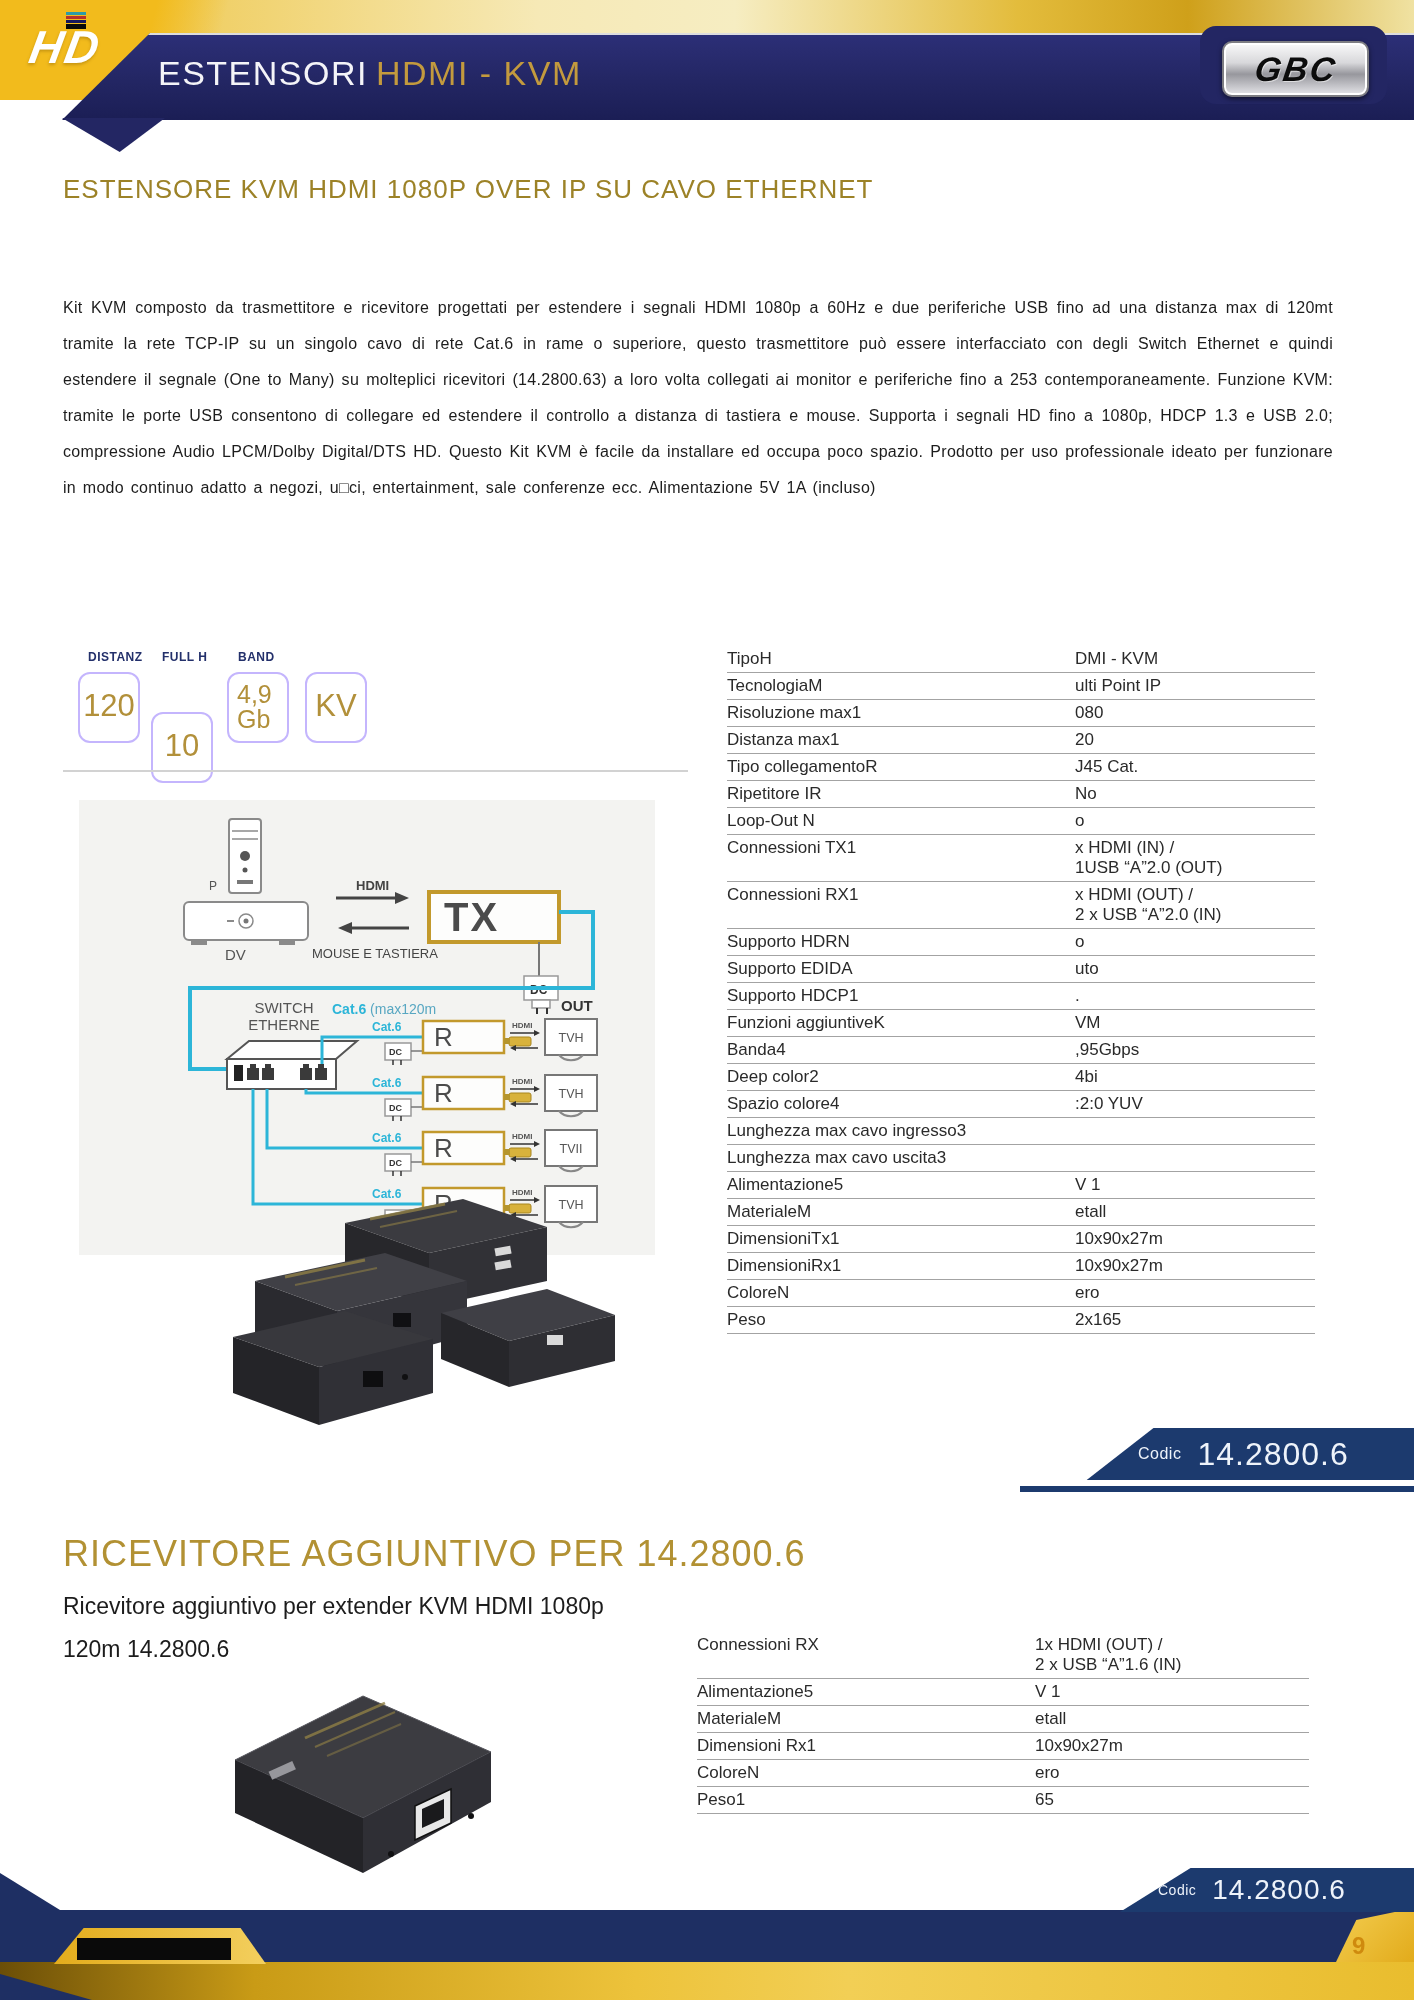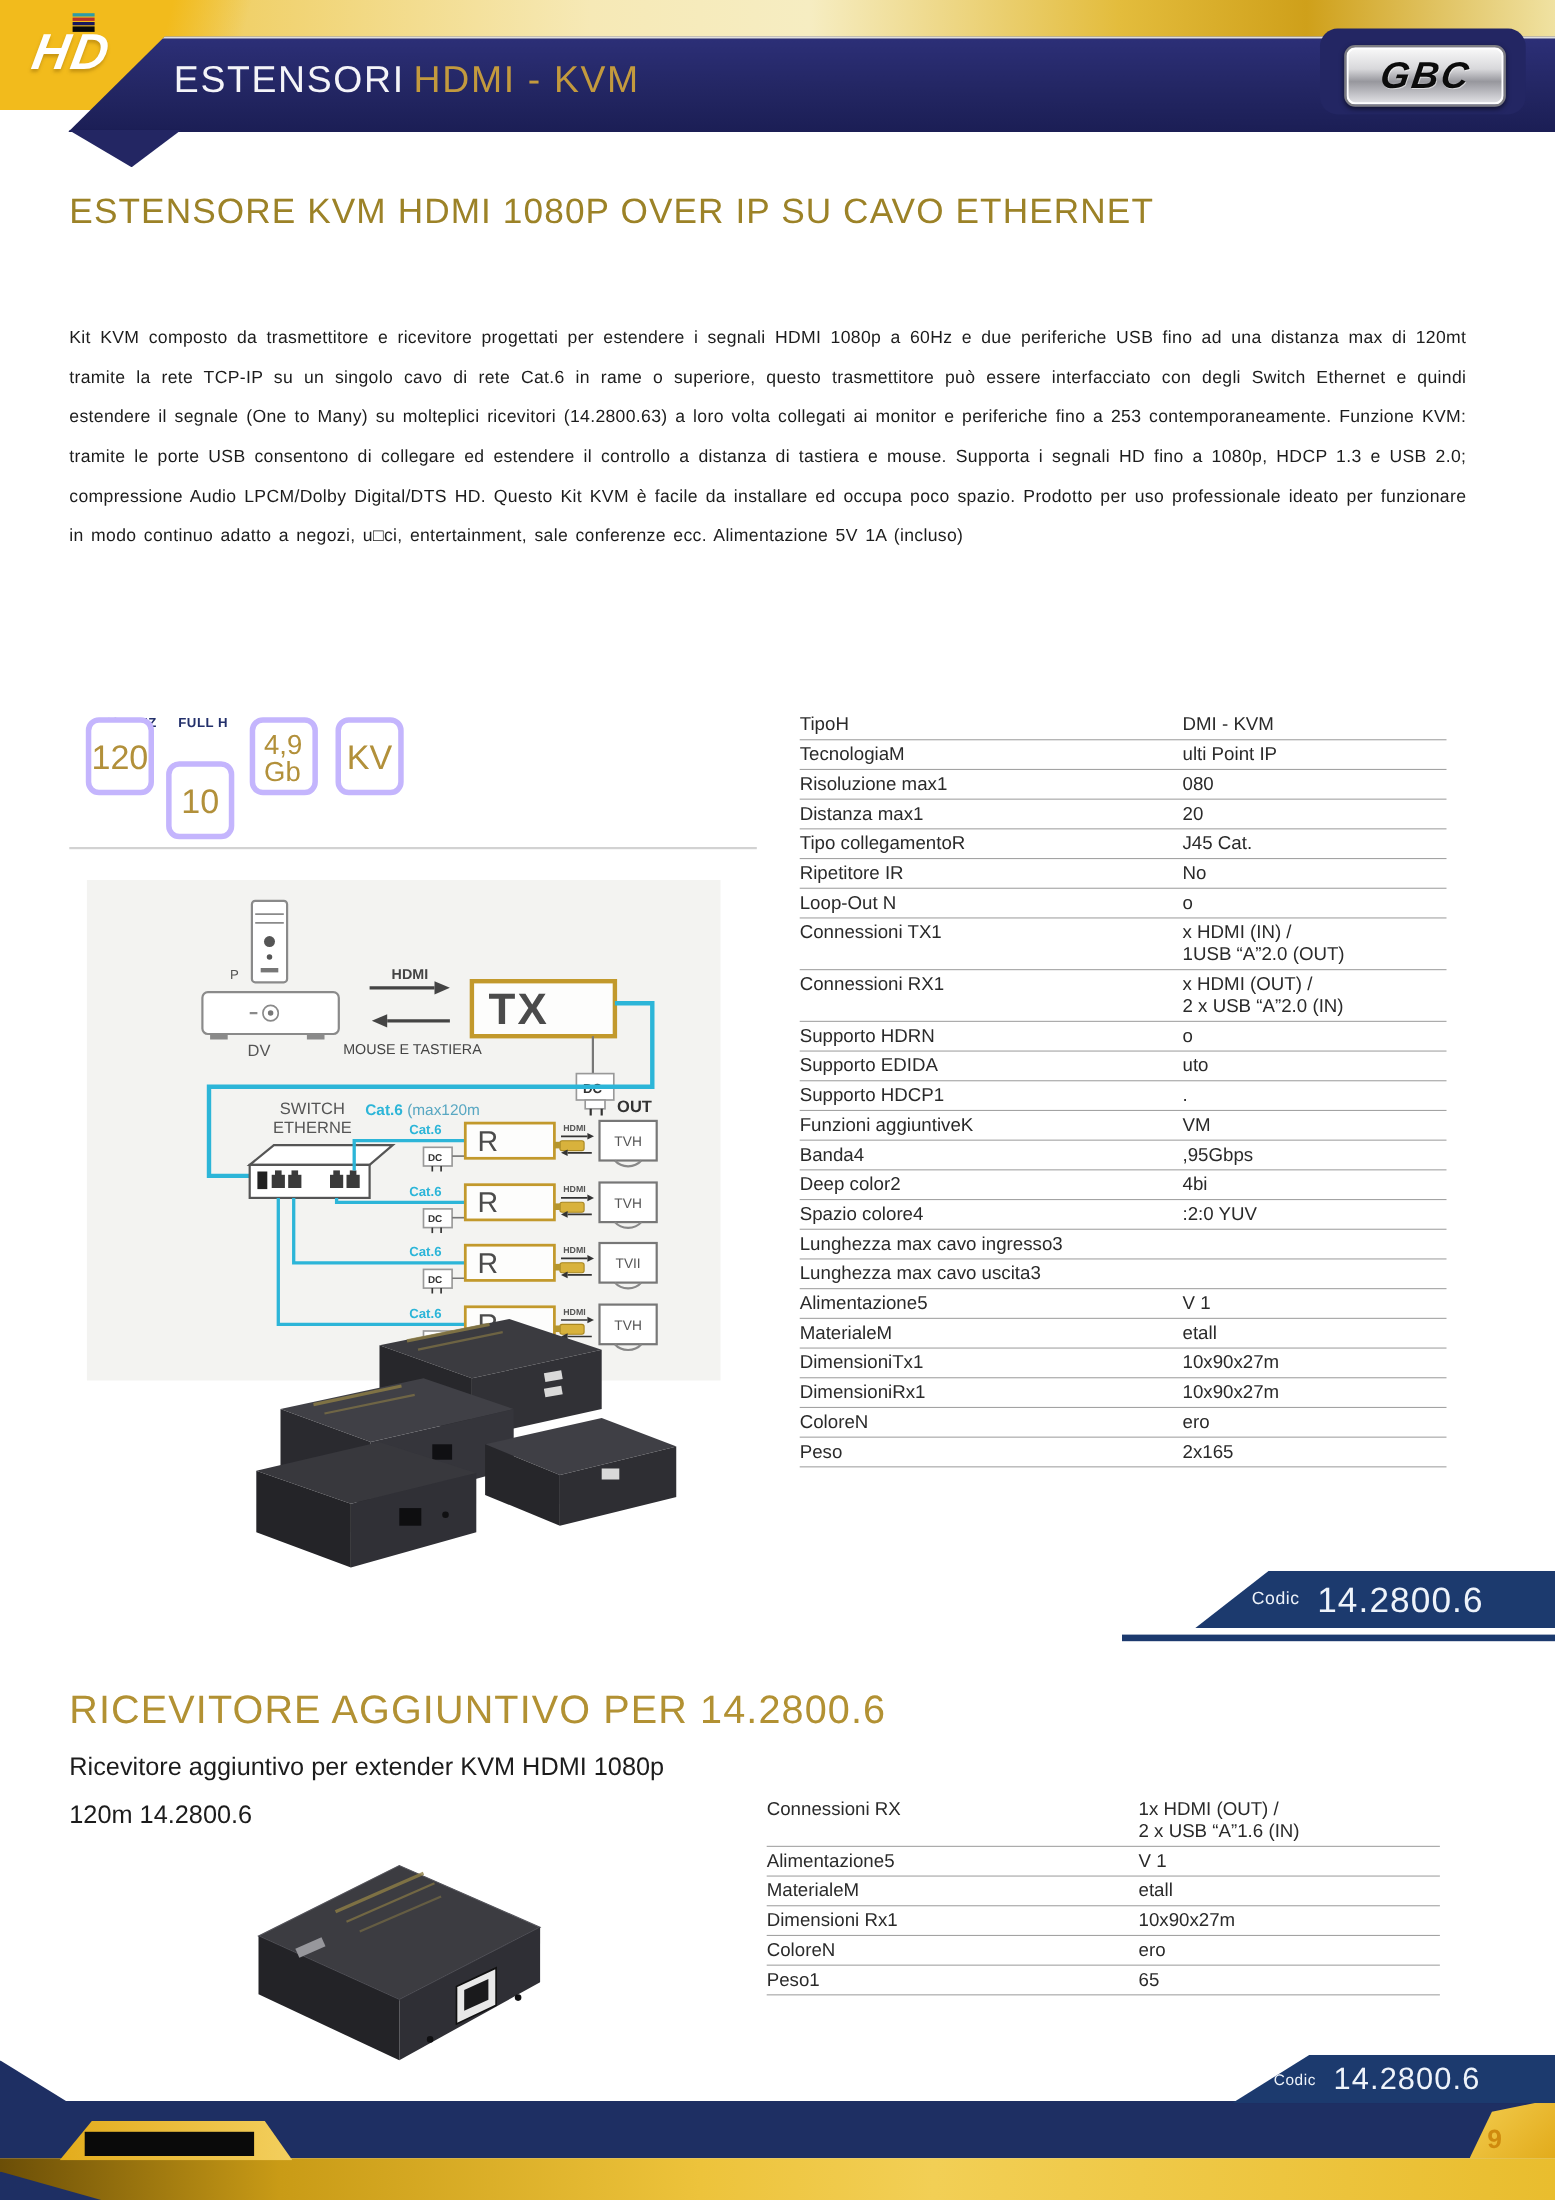--- a/index.html
+++ b/index.html
@@ -25,26 +25,26 @@
   .banner-title .accent{color:#c39a3e;margin-left:8px;}
   .gbc-bump{position:absolute;left:1200px;top:26px;width:187px;height:78px;background:#232663;border-radius:16px;}
   .gbc-logo{position:absolute;left:1222px;top:41px;width:143px;height:52px;border-radius:10px;
     background:linear-gradient(180deg,#fafafa 0%,#d8d8db 38%,#97979d 60%,#e6e6ea 100%);
     border:2px solid #7d7d82;box-shadow:inset 0 0 0 2px #ffffff,0 2px 5px rgba(0,0,0,.55);
     display:flex;align-items:center;justify-content:center;}
   .gbc-logo span{font-size:34px;font-weight:900;font-style:italic;color:#0c0c0c;letter-spacing:2px;
     transform:skewX(-8deg);text-shadow:1px 1px 0 rgba(255,255,255,.55);}
 
   
-  .main-title{position:absolute;left:63px;top:174px;font-size:32px;letter-spacing:1px;color:#9c8227;white-space:nowrap;}
+  .main-title{position:absolute;left:63px;top:174px;font-size:26px;letter-spacing:1px;color:#9c8227;white-space:nowrap;}
   .intro{position:absolute;left:63px;top:290px;width:1270px;font-size:16px;line-height:36px;
     text-align:justify;color:#1c1c1c;letter-spacing:.3px;word-spacing:2px;}
 
   .badge-label{position:absolute;top:650px;font-size:12px;font-weight:bold;letter-spacing:.5px;color:#23306b;}
-  .badge{position:absolute;top:652px;width:62px;height:71px;border:5px solid #c4b5fd;border-radius:12px;
+  .badge{position:absolute;top:672px;width:62px;height:71px;border:2px solid #c4b5fd;border-radius:12px;
     box-sizing:border-box;background:#fff;}
   .badge .badge-value{display:block;width:100%;height:100%;color:#b2903a;font-size:31px;line-height:64px;text-align:center;}
   .badge.two-line .badge-value{white-space:pre-line;font-size:25px;line-height:25px;text-align:left;padding:8px 0 0 8px;box-sizing:border-box;}
 
   .rule{position:absolute;left:63px;top:770px;width:625px;height:2px;background:#d2d2d2;}
 
   .diagram{position:absolute;left:79px;top:800px;width:576px;height:455px;background:#f3f3f1;}
 
   
   .spec-table{position:absolute;}

